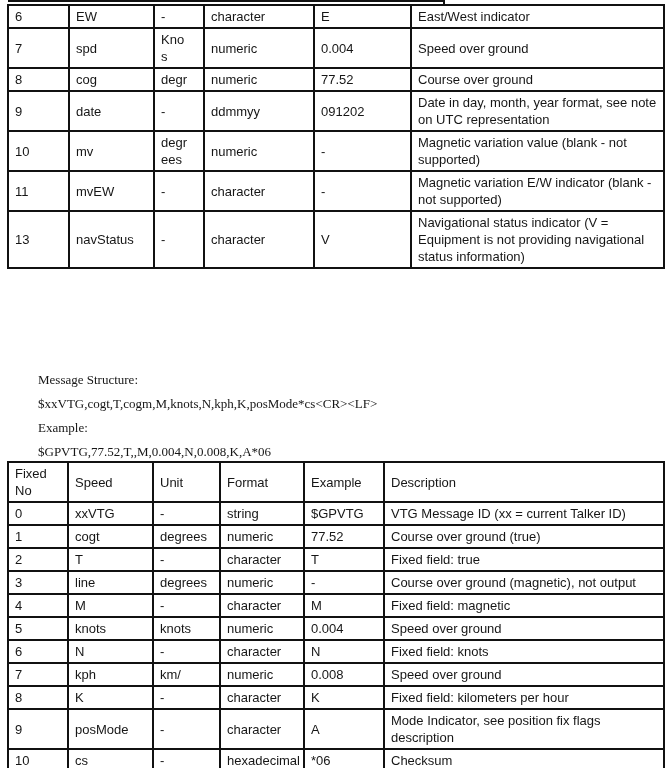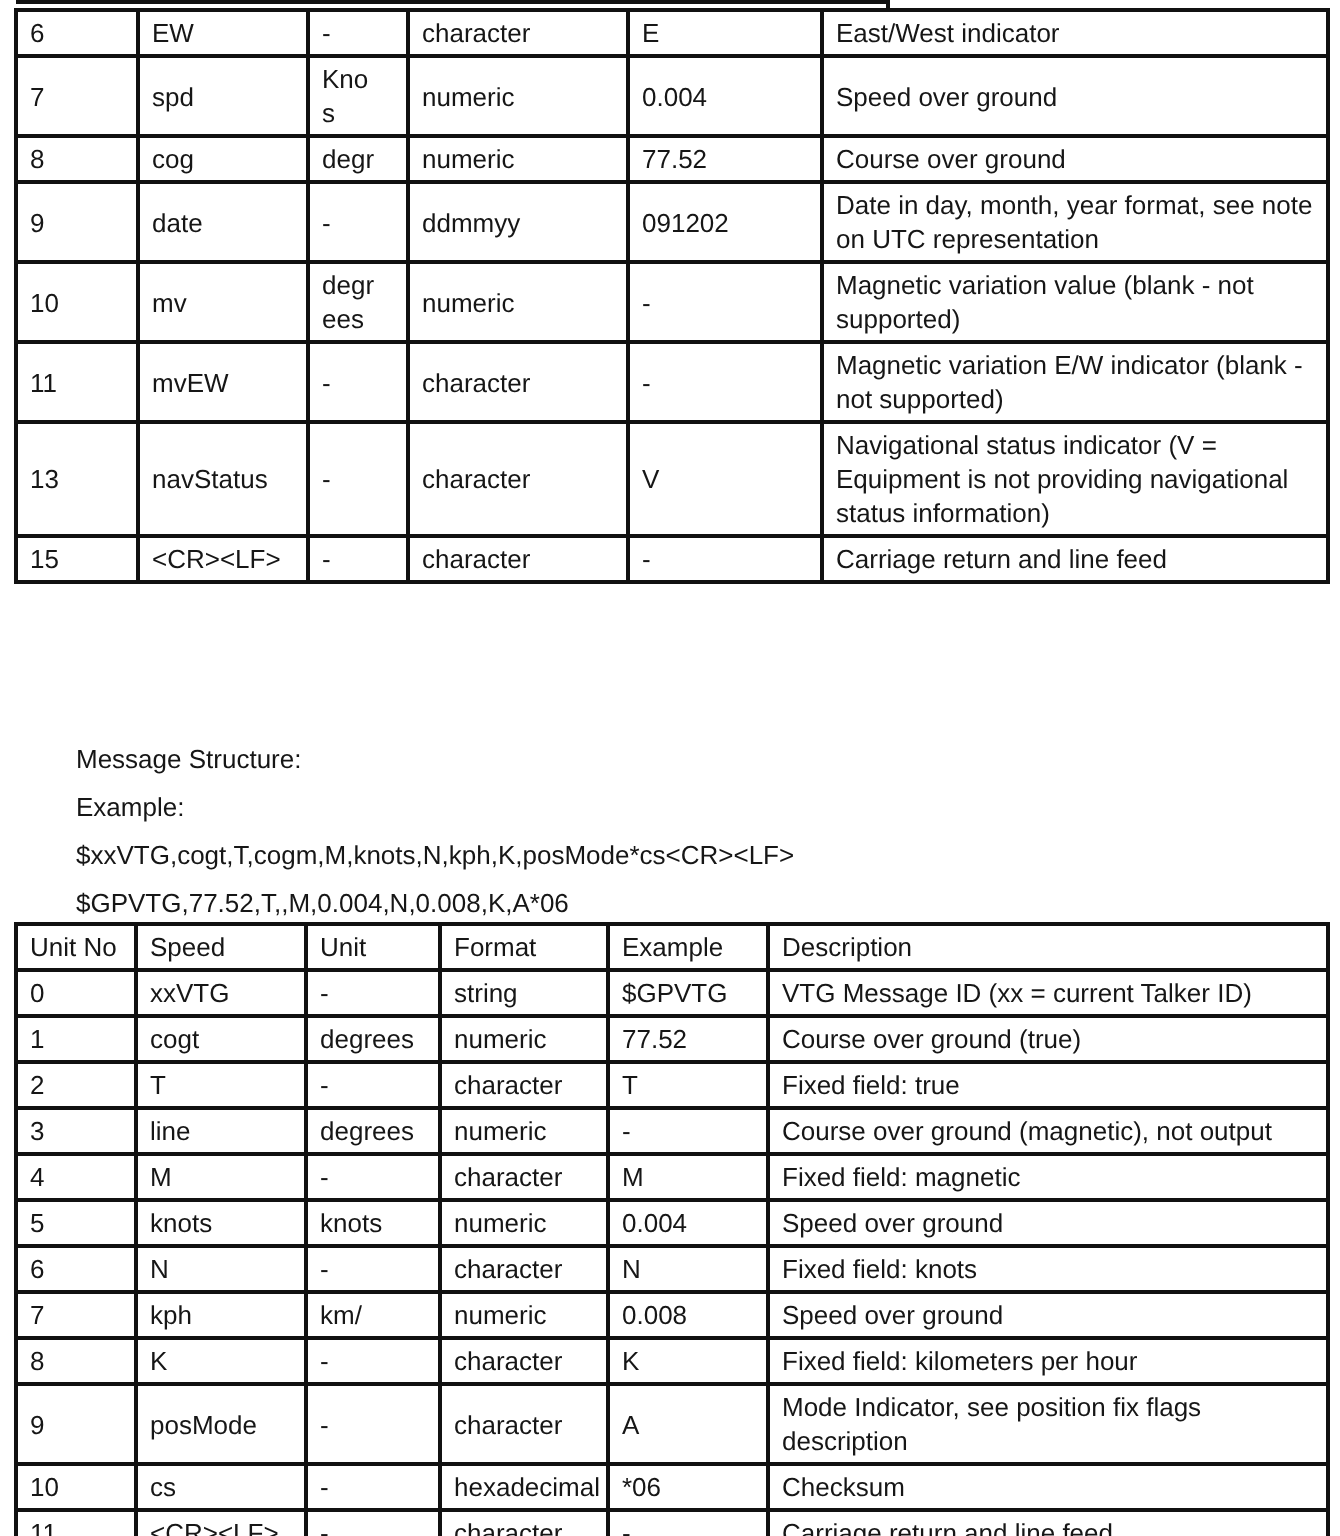--- a/index.html
+++ b/index.html
@@ -17,21 +17,21 @@
     border:2px solid #111;
     font-size:13px; line-height:17px; font-weight:normal;
     text-align:left; vertical-align:middle;
     padding:2px 3px 2px 6px;
     overflow:hidden;
   }
   #table1 { top:4px; }
   #table2 { top:461px; }
   td.unit { white-space:pre-line; }
 
-  .midtext { position:absolute; left:38px; top:368px; font-size:13px; line-height:24px; }
+  .midtext { position:absolute; left:38px; top:368px; font-size:13px; line-height:24px;font-family:Liberation Serif, serif; }
   .midtext div { height:24px; }
 </style>
 </head>
 <body>
 
 <div class="artifact-h"></div>
 <div class="artifact-v"></div>
 
 <table class="fields" id="table1">
   <colgroup>
@@ -94,50 +94,42 @@
       <td>Magnetic variation E/W indicator (blank - not supported)</td>
     </tr>
     <tr>
       <td>13</td>
       <td>navStatus</td>
       <td class="unit">-</td>
       <td>character</td>
       <td>V</td>
       <td>Navigational status indicator (V = Equipment is not providing navigational status information)</td>
     </tr>
-    <tr>
-      <td>15</td>
-      <td>&lt;CR&gt;&lt;LF&gt;</td>
-      <td class="unit">-</td>
-      <td>character</td>
-      <td>-</td>
-      <td>Carriage return and line feed</td>
-    </tr>
   </tbody>
 </table>
 
 <div class="midtext">
   <div>Message Structure:</div>
+  <div>$xxVTG,cogt,T,cogm,M,knots,N,kph,K,posMode*cs&lt;CR&gt;&lt;LF&gt;</div>
   <div>Example:</div>
-  <div>$xxVTG,cogt,T,cogm,M,knots,N,kph,K,posMode*cs&lt;CR&gt;&lt;LF&gt;</div>
   <div>$GPVTG,77.52,T,,M,0.004,N,0.008,K,A*06</div>
 </div>
 
 <table class="fields" id="table2">
   <colgroup>
     <col style="width:60px">
       <col style="width:85px">
       <col style="width:67px">
     <col style="width:84px">
       <col style="width:80px">
       <col style="width:280px">
   </colgroup>
   <thead>
     <tr>
-      <th>Unit No</th>
+      <th>Fixed No</th>
       <th>Speed</th>
       <th>Unit</th>
       <th>Format</th>
       <th>Example</th>
       <th>Description</th>
     </tr>
   </thead>
   <tbody>
     <tr>
       <td>0</td>

